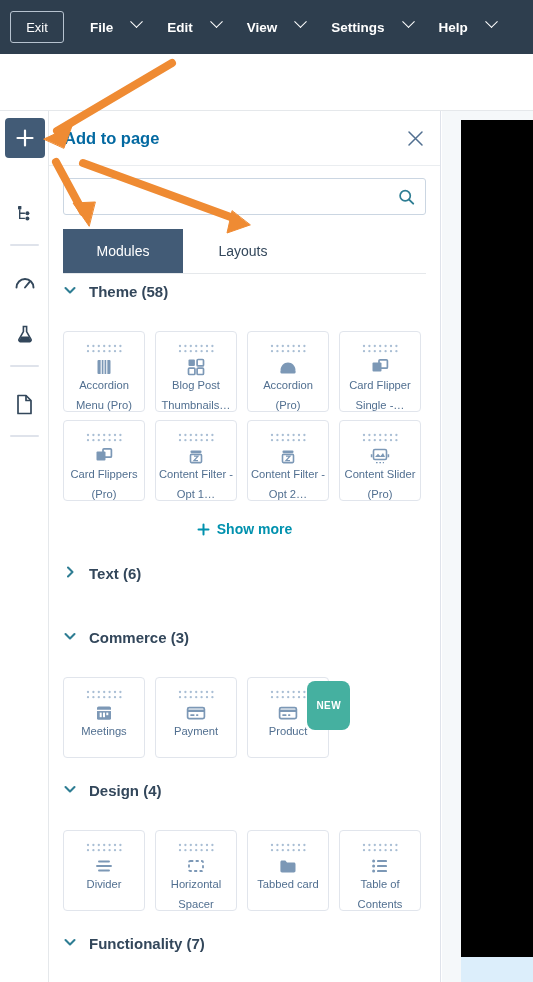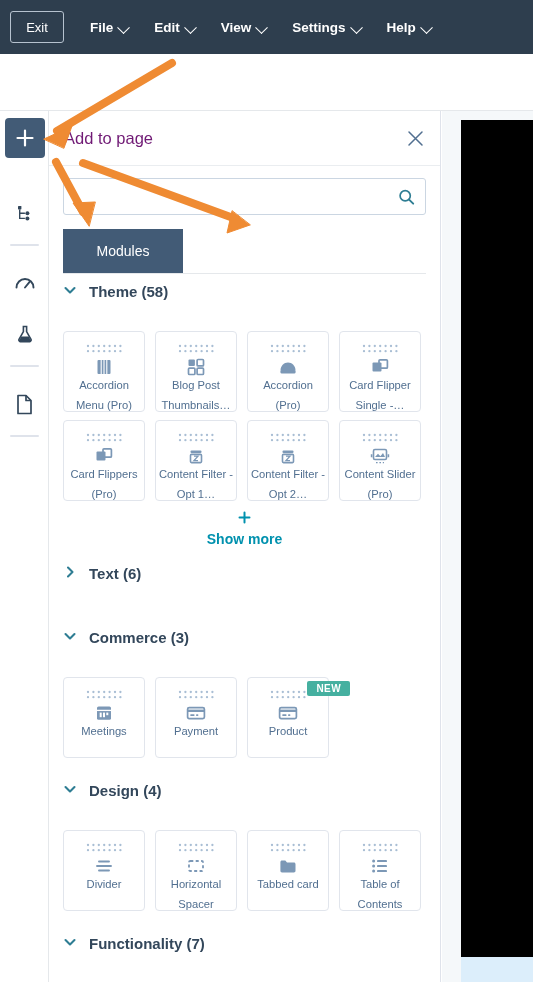--- a/index.html
+++ b/index.html
@@ -23,21 +23,21 @@
     width: 54px; height: 32px;
     border: 1px solid #b6c2cf;
     border-radius: 3px;
     color: #ffffff;
     font-size: 13px;
     display: flex; align-items: center; justify-content: center;
     cursor: pointer;
     background: transparent;
   }
   .menu-item {
-    display: flex; align-items: flex-end; gap: 6px;
+    display: flex; align-items: flex-start; gap: 19px;
     color: #ffffff;
     font-size: 13.5px; font-weight: 700;
     margin-left: 26px;
     cursor: pointer;
     white-space: nowrap;
   }
   .menu-item:first-of-type { margin-left: 32px; }
   .caret {
     width: 9px; height: 9px;
     border-right: 1.8px solid #ffffff;
@@ -87,21 +87,21 @@
     border-right: 1px solid #dfe3eb;
     overflow: hidden;
   }
   .panel-header {
     height: 55px;
     display: flex; align-items: center;
     padding: 0 16px 0 15px;
     border-bottom: 1px solid #eaedf0;
   }
   .panel-title {
-    font-size: 16.5px; font-weight: 400; color: #701a75;
+    font-size: 16.5px; font-weight: 700; color: #0369a1;
     flex: 1;
   }
   .close-x { cursor: pointer; display:flex; }
 
   .search-wrap { padding: 12px 14px 0 14px; }
   .search-box {
     position: relative;
     height: 37px;
     border: 1px solid #cbd6e2;
     border-radius: 3px;
@@ -184,33 +184,32 @@
     font-size: 11.2px; line-height: 20px;
     color: #516f90;
     padding: 0 2px;
   }
   .badge-new {
     position: absolute; top: 3px; right: -22px;
     background: #45b0a0;
     color: #fff;
     font-size: 10px; font-weight: 700;
     letter-spacing: .4px;
-    padding: 2px 9px;
-    border-radius: 2px;
+    padding: 19px 9px;
+    border-radius: 8px;
     z-index: 3;
   }
   .show-more {
     display: flex; align-items: center; justify-content: center;
     gap: 7px;
     height: 40px;
     color: #0091ae;
     font-size: 14px; font-weight: 700;
     cursor: pointer;
     margin-top: 4px;
-    flex-direction: column;
   }
   .spacer-lg { height: 16px; }
 
   
   .canvas-gutter {
     position: absolute; top: 111px; left: 442px;
     width: 91px; height: 871px;
     background: #f5f8fa;
   }
   .canvas-black {
@@ -325,20 +324,21 @@
           <svg width="17" height="17" viewBox="0 0 17 17">
             <circle cx="7.2" cy="7.2" r="5.1" stroke="#2e7d93" stroke-width="1.7" fill="none"></circle>
             <path d="M11.1 11.1l4.1 4.1" stroke="#2e7d93" stroke-width="1.9" stroke-linecap="round"></path>
           </svg>
         </span>
       </div>
     </div>
 
     <div class="tabs">
       <div class="tab t-modules">Modules</div>
+      <div class="tab t-layouts">Layouts</div>
     </div>
 
     <div class="list" id="module-list">
         <div class="group-head">
              <svg class="chev " width="14" height="14" viewBox="0 0 14 14">
             <path d="M2.5 5L7 9.5L11.5 5" stroke="#2e7d93" stroke-width="2.1" fill="none" stroke-linecap="round" stroke-linejoin="round"></path>
           </svg>
              <span class="group-title">Theme (58)</span>
            </div>
         <div class="cards">

